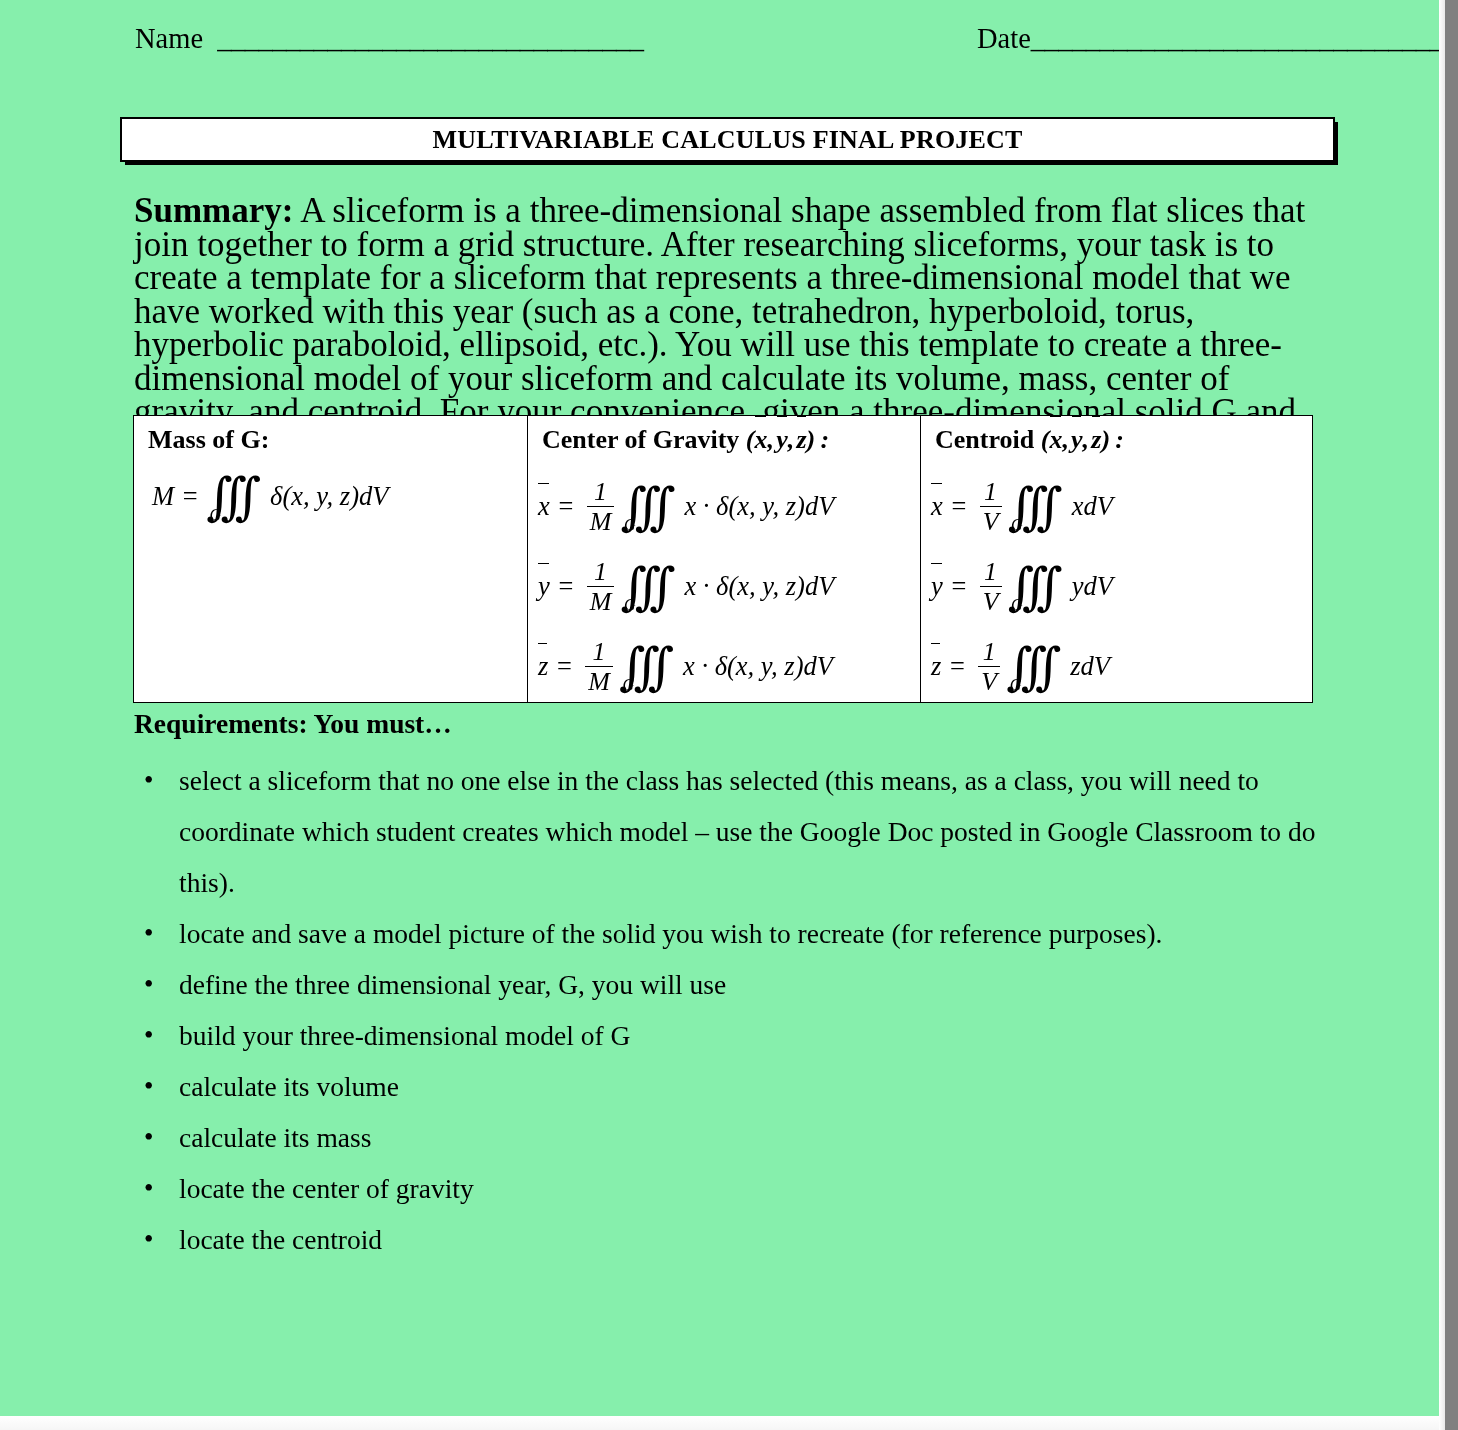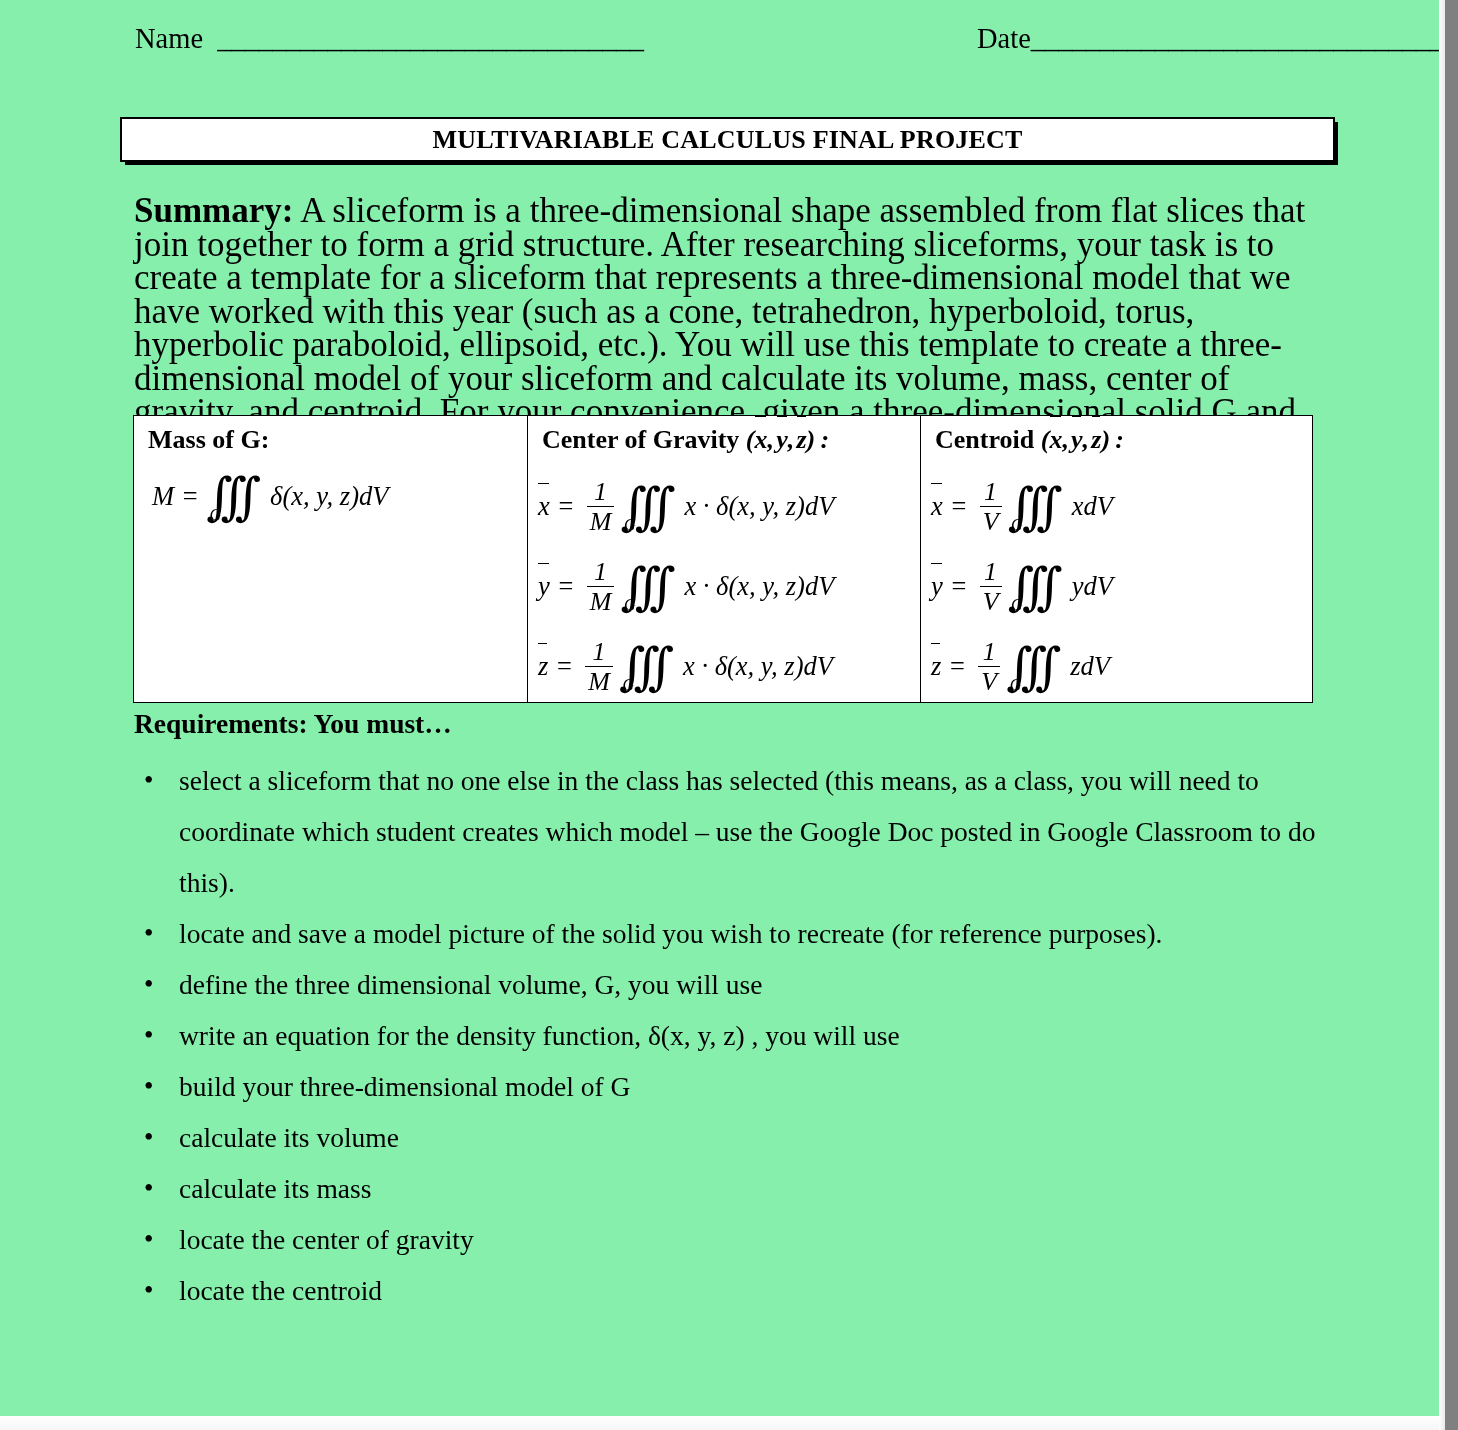--- a/index.html
+++ b/index.html
@@ -289,22 +289,21 @@
           <span class="tint">∫∫∫<span class="sub">G</span></span>
           <span class="after-int">zdV</span>
         </div>
     </div>
   </div>
 
   <div id="req-head">Requirements: You must…</div>
   <div id="bullets">
       <div class="bullet-item">select a sliceform that no one else in the class has selected (this means, as a class, you will need to coordinate which student creates which model – use the Google Doc posted in Google Classroom to do this).</div>
       <div class="bullet-item">locate and save a model picture of the solid you wish to recreate (for reference purposes).</div>
-      <div class="bullet-item">define the three dimensional volume, G, you will use</div>
-      <div class="bullet-item">write an equation for the density function,  δ(x, y, z) , you will use</div>
+      <div class="bullet-item">define the three dimensional year, G, you will use</div>
       <div class="bullet-item">build your three-dimensional model of G</div>
       <div class="bullet-item">calculate its volume</div>
       <div class="bullet-item">calculate its mass</div>
       <div class="bullet-item">locate the center of gravity</div>
       <div class="bullet-item">locate the centroid</div>
     </div>
 
   <div id="bottom-edge"></div>
 </div>
 <div id="scroll-edge-inner"></div>

